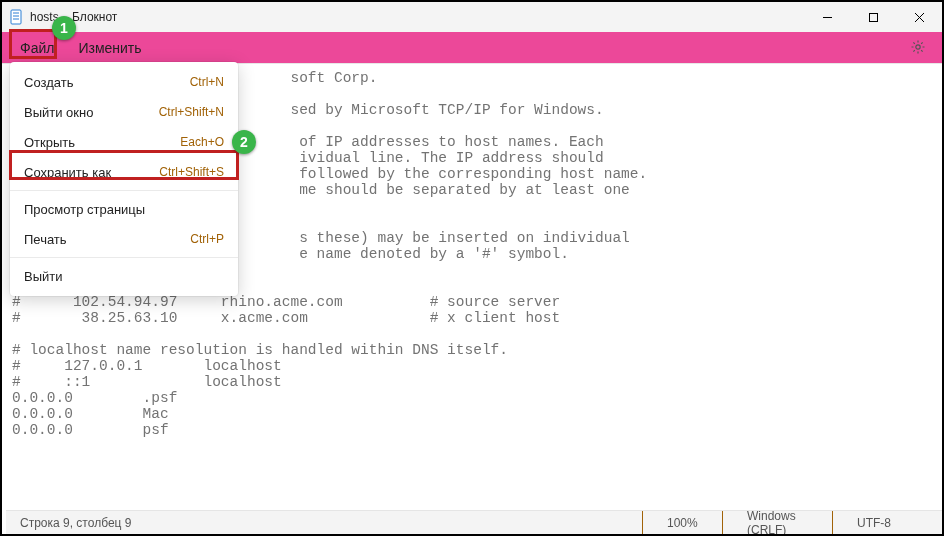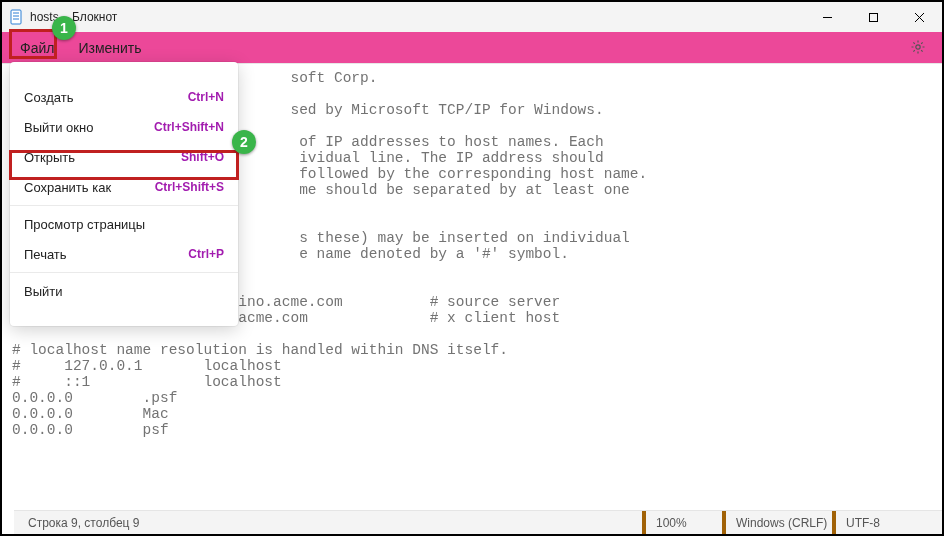--- a/index.html
+++ b/index.html
@@ -79,37 +79,36 @@
   .gear-btn svg { width: 16px; height: 16px; }
   
   .dropdown {
     position: absolute;
     left: 8px;
     top: 60px;
     width: 228px;
     background: #fff;
     border-radius: 4px;
     box-shadow: 0 4px 18px rgba(0,0,0,0.18), 0 0 0 1px rgba(0,0,0,0.05);
-    padding: 20px 0;
+    padding: 5px 0;
     z-index: 10;
   }
   .dropdown .dd-item {
     display: flex;
     align-items: center;
     justify-content: space-between;
     height: 30px;
     padding: 0 14px;
     font-size: 13px;
     color: #222;
     cursor: default;
   }
   .dropdown .dd-item .shortcut {
     font-size: 12px;
-    color: #a21caf;
-    font-weight: bold;
+    color: #a16207;
   }
   .dropdown .sep {
     height: 1px;
     background: #eaeaea;
     margin: 3px 0;
   }
   
   .editor {
     position: absolute;
     left: 10px;
@@ -120,37 +119,37 @@
     font-size: 14.5px;
     line-height: 16px;
     color: #737373;
     white-space: pre;
     overflow: hidden;
     z-index: 1;
   }
   
   .statusbar {
     position: absolute;
-    left: 12px; right: 0; bottom: 0;
+    left: 4px; right: 0; bottom: 0;
     height: 24px;
     background: #f4f4f4;
     border-top: 1px solid #e5e5e5;
     display: flex;
     align-items: center;
     font-size: 12px;
     color: #555;
   }
   .statusbar .sb-left { padding-left: 14px; flex: 1; }
   .statusbar .sb-cell {
     width: 110px;
-    border-left: 4px solid #a16207;
+    border-left: 1px solid #a16207;
     height: 100%;
     display: flex;
     align-items: center;
-    padding-left: 10px;
+    padding-left: 24px;
   }
   .statusbar .sb-cell.zoom { width: 80px; }
   
   .annot-box {
     position: absolute;
     border: 3px solid #c02020;
     z-index: 20;
     pointer-events: none;
   }
   .annot-box.file-btn {
@@ -251,21 +250,21 @@
   <div class="dd-item">
     <span>Создать</span>
     <span class="shortcut">Ctrl+N</span>
   </div>
   <div class="dd-item">
     <span>Выйти окно</span>
     <span class="shortcut">Ctrl+Shift+N</span>
   </div>
   <div class="dd-item">
     <span>Открыть</span>
-    <span class="shortcut">Shift+O</span>
+    <span class="shortcut">Each+O</span>
   </div>
   <div class="dd-item">
     <span>Сохранить как</span>
     <span class="shortcut">Ctrl+Shift+S</span>
   </div>
   <div class="sep"></div>
   <div class="dd-item">
     <span>Просмотр страницы</span>
     <span class="shortcut"></span>
   </div>

